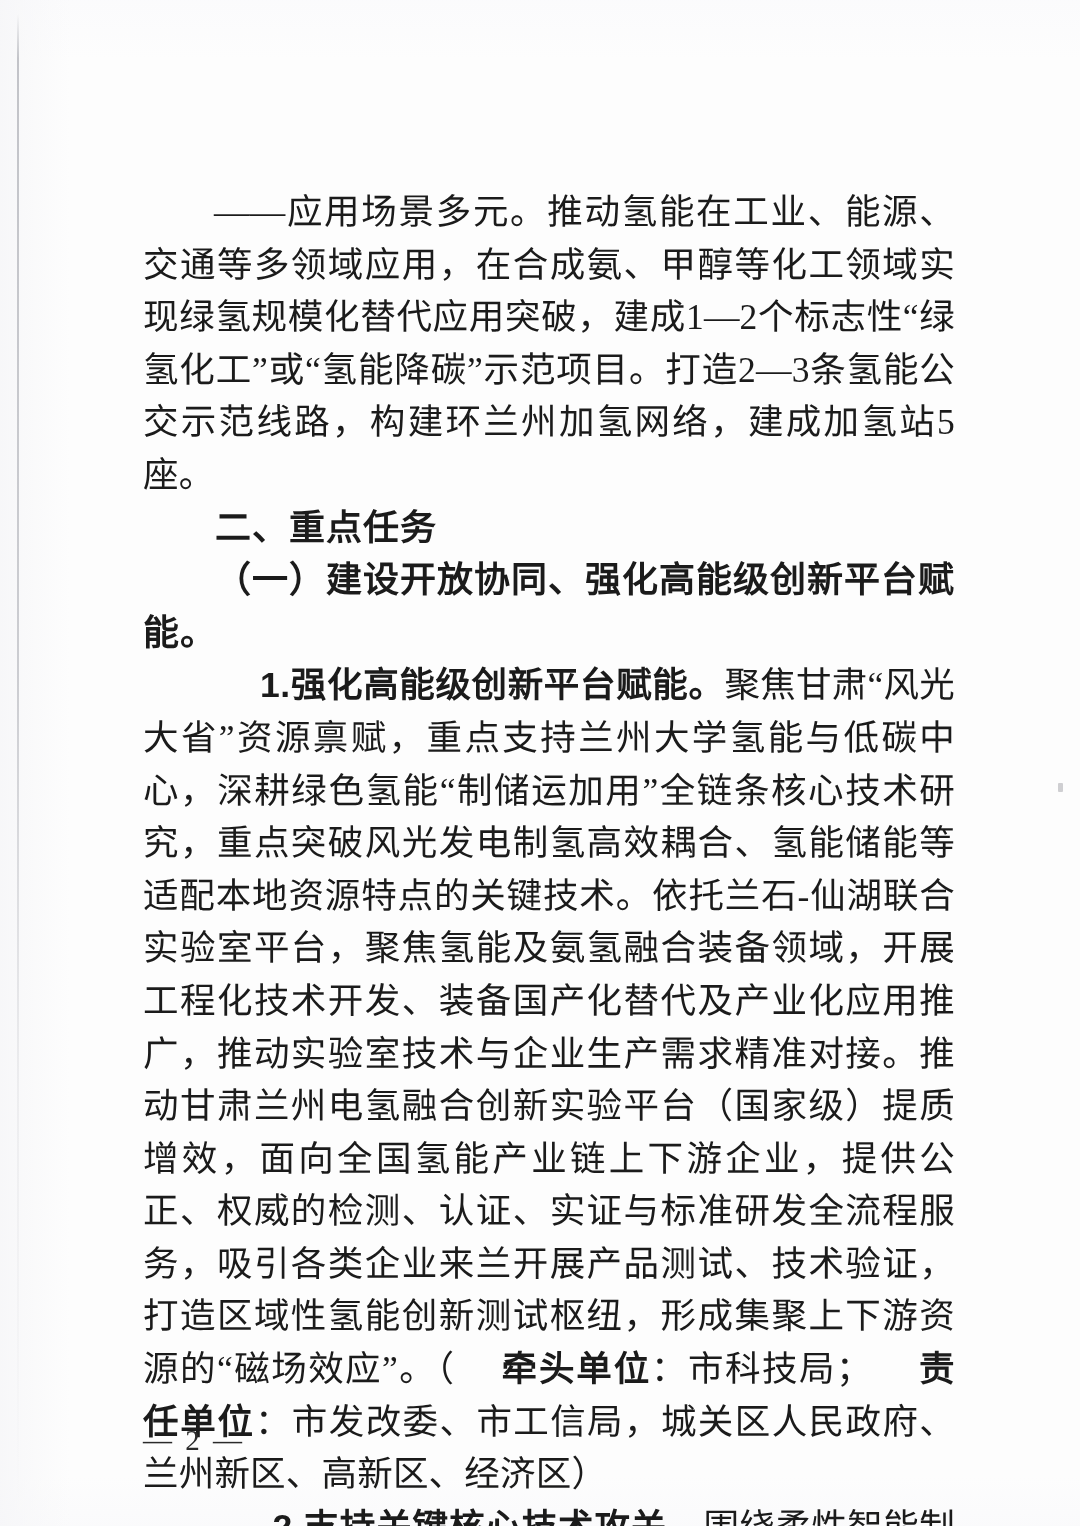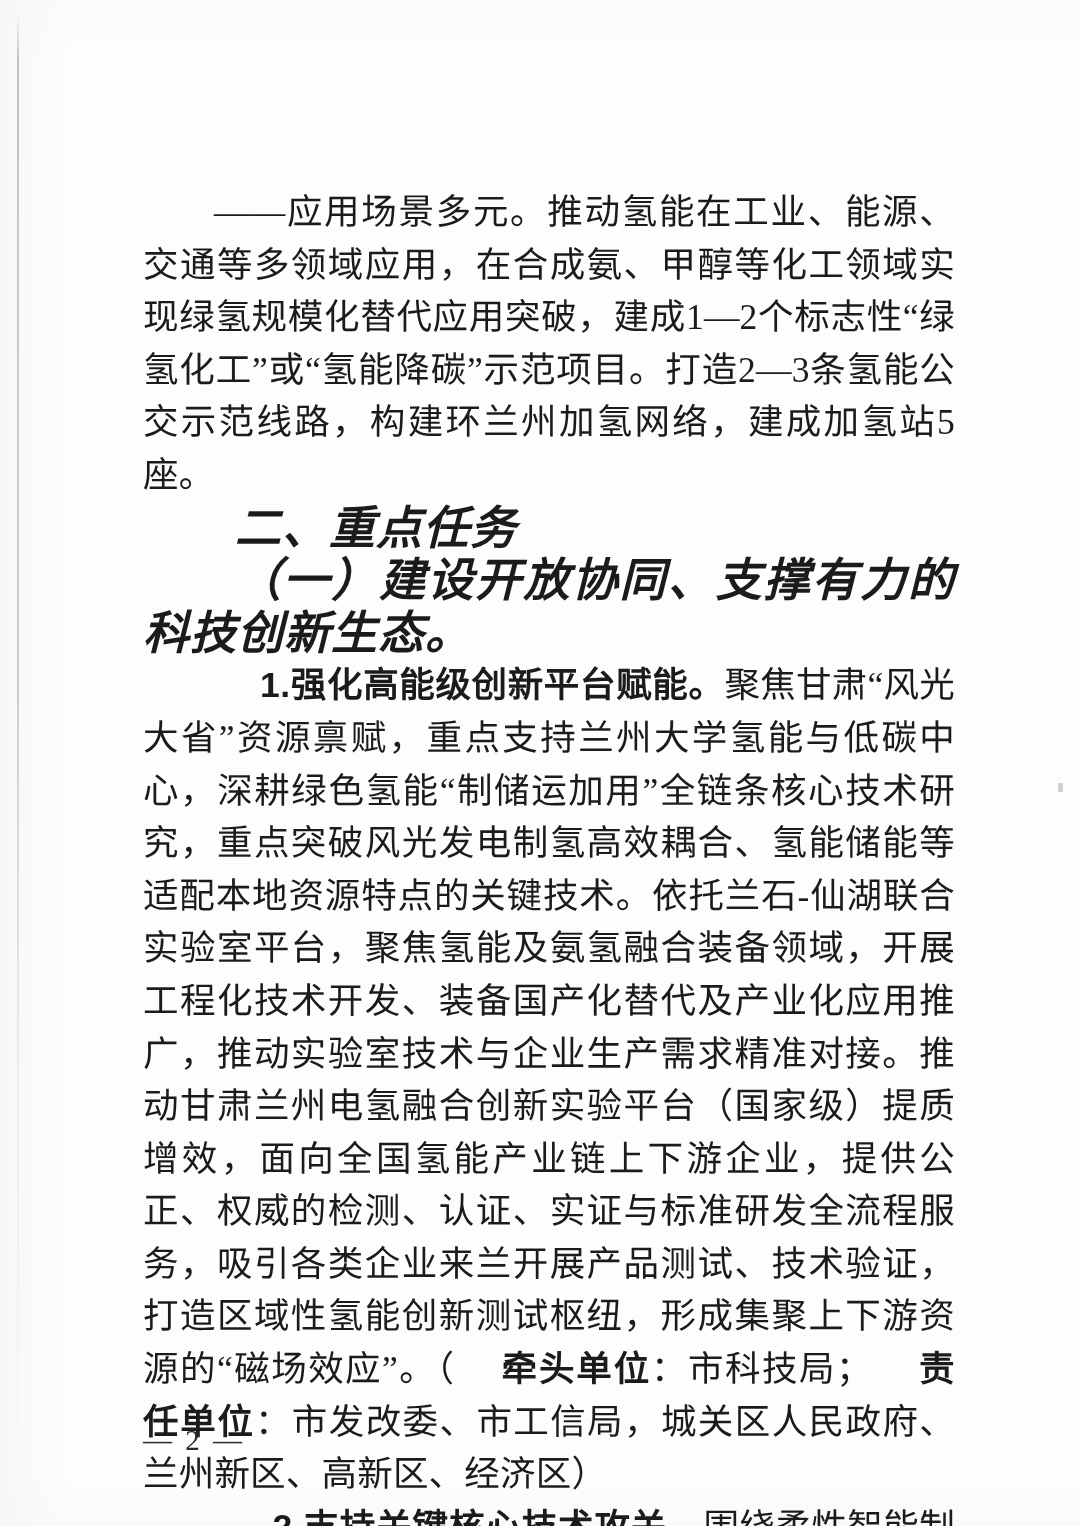--- a/index.html
+++ b/index.html
@@ -88,24 +88,23 @@
   }
 
   
   p.heading,
   .run-bold {
     font-weight: 700;
     font-family: "Liberation Sans", "DejaVu Sans", sans-serif;
   }
 
   p.heading {
-    font-size: 46px;
+    font-size: 36px;
     line-height: 52.6px;
     letter-spacing: 1px;
-    font-style: italic;
   }
 
   
   p.mixed {
     font-weight: 400;
   }
   p.mixed .run-bold {
     letter-spacing: 0.6px;
     margin-left: 46px;
   }
@@ -133,21 +132,21 @@
   <div class="scan-tint"></div>
   <div class="scan-edge-left"></div>
   <div class="scan-speck"></div>
 
   <div class="text-block">
 
     <p class="body">——应用场景多元。推动氢能在工业、能源、交通等多领域应用，在合成氨、甲醇等化工领域实现绿氢规模化替代应用突破，建成1—2个标志性“绿氢化工”或“氢能降碳”示范项目。打造2—3条氢能公交示范线路，构建环兰州加氢网络，建成加氢站5座。</p>
 
     <p class="heading">二、重点任务</p>
 
-    <p class="heading">（一）建设开放协同、支撑有力的科技创新生态。</p>
+    <p class="heading">（一）建设开放协同、强化高能级创新平台赋能。</p>
 
     <p class="mixed"><span class="run-bold">1.强化高能级创新平台赋能。</span><span class="run-normal">聚焦甘肃“风光大省”资源禀赋，重点支持兰州大学氢能与低碳中心，深耕绿色氢能“制储运加用”全链条核心技术研究，重点突破风光发电制氢高效耦合、氢能储能等适配本地资源特点的关键技术。依托兰石-仙湖联合实验室平台，聚焦氢能及氨氢融合装备领域，开展工程化技术开发、装备国产化替代及产业化应用推广，推动实验室技术与企业生产需求精准对接。推动甘肃兰州电氢融合创新实验平台（国家级）提质增效，面向全国氢能产业链上下游企业，提供公正、权威的检测、认证、实证与标准研发全流程服务，吸引各类企业来兰开展产品测试、技术验证，打造区域性氢能创新测试枢纽，形成集聚上下游资源的“磁场效应”。（</span><span class="run-bold">牵头单位</span><span class="run-normal">：市科技局；</span><span class="run-bold">责任单位</span><span class="run-normal">：市发改委、市工信局，城关区人民政府、兰州新区、高新区、经济区）</span></p>
 
     <p class="mixed indent-wide"><span class="run-bold">2.支持关键核心技术攻关。</span><span class="run-normal">围绕柔性智能制氢技术、高容量</span></p>
 
   </div>
 
   <div class="page-number">— 2 —</div>
 
 </div>

